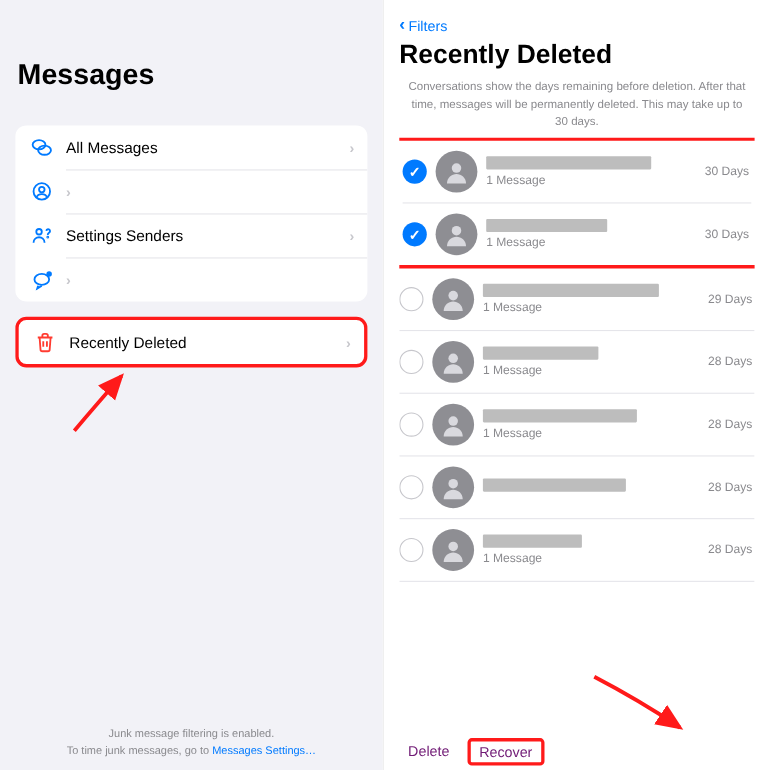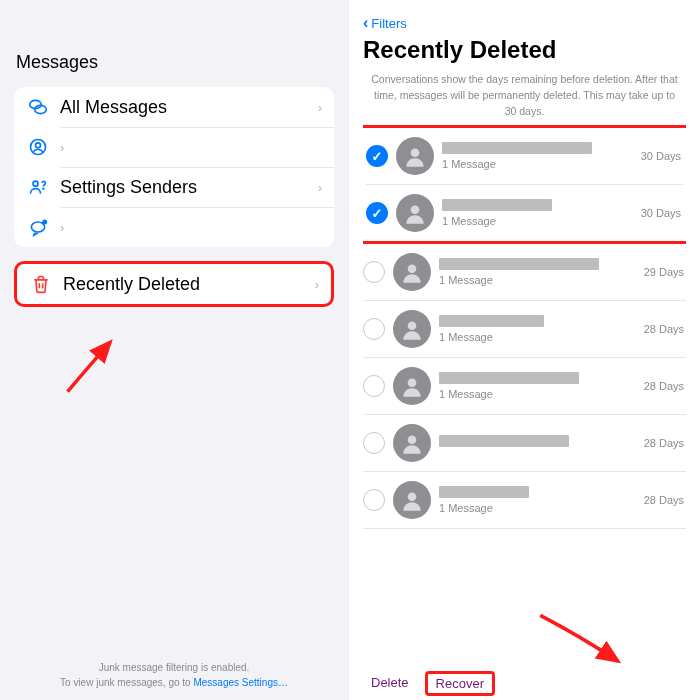--- a/index.html
+++ b/index.html
@@ -17,23 +17,23 @@
   .left {
     width: 348px;
     height: 100%;
     background: #f2f2f7;
     padding: 10px 14px 6px;
     position: relative;
     display: flex;
     flex-direction: column;
   }
   .left h1 {
-    font-size: 18px;
-    font-weight: 400;
-    margin: 42px 0 14px 2px;
+    font-size: 26px;
+    font-weight: 700;
+    margin: 42px 0 31px 2px;
   }
   .card {
     background: #fff;
     border-radius: 10px;
     overflow: hidden;
   }
   .card + .card { margin-top: 14px; }
   .row {
     display: flex;
     align-items: center;
@@ -48,21 +48,21 @@
     height: 1px;
     background: #e5e5ea;
   }
   .row .icon {
     width: 24px; height: 24px;
     margin-right: 10px;
     display: flex; align-items: center; justify-content: center;
     color: #007aff;
   }
   .row .icon.delete { color: #ff3b30; }
-  .row .label { flex: 1; font-size: 18px; }
+  .row .label { flex: 1; font-size: 14px; }
   .row .chev {
     color: #c7c7cc;
     font-weight: 600;
   }
   .highlight {
     border: 3px solid #ff1a1a;
     border-radius: 10px;
   }
   
   .arrow {
@@ -261,21 +261,21 @@
         <marker id="ah1" markerWidth="8" markerHeight="8" refX="6" refY="3" orient="auto">
       <path d="M0,0 L7,3 L0,6 z" fill="#ff1a1a"></path>
         </marker>
       </defs>
     <path d="M8,66 Q30,40 58,8" stroke="#ff1a1a" stroke-width="4" fill="none" marker-end="url(#ah1)"></path>
   </svg>
 
   <div class="footer-note">
     <div>Junk message filtering is enabled.</div>
     <div>
-      <span>To view junk messages, go to </span><span class="link">Messages Settings…</span>
+      <span>To time junk messages, go to </span><span class="link">Messages Settings…</span>
     </div>
   </div>
 </div>
 
 <div class="right">
   <div class="navbar">
     <span class="back-chev">‹</span>
     <span>Filters</span>
   </div>
   <h1>Recently Deleted</h1>

